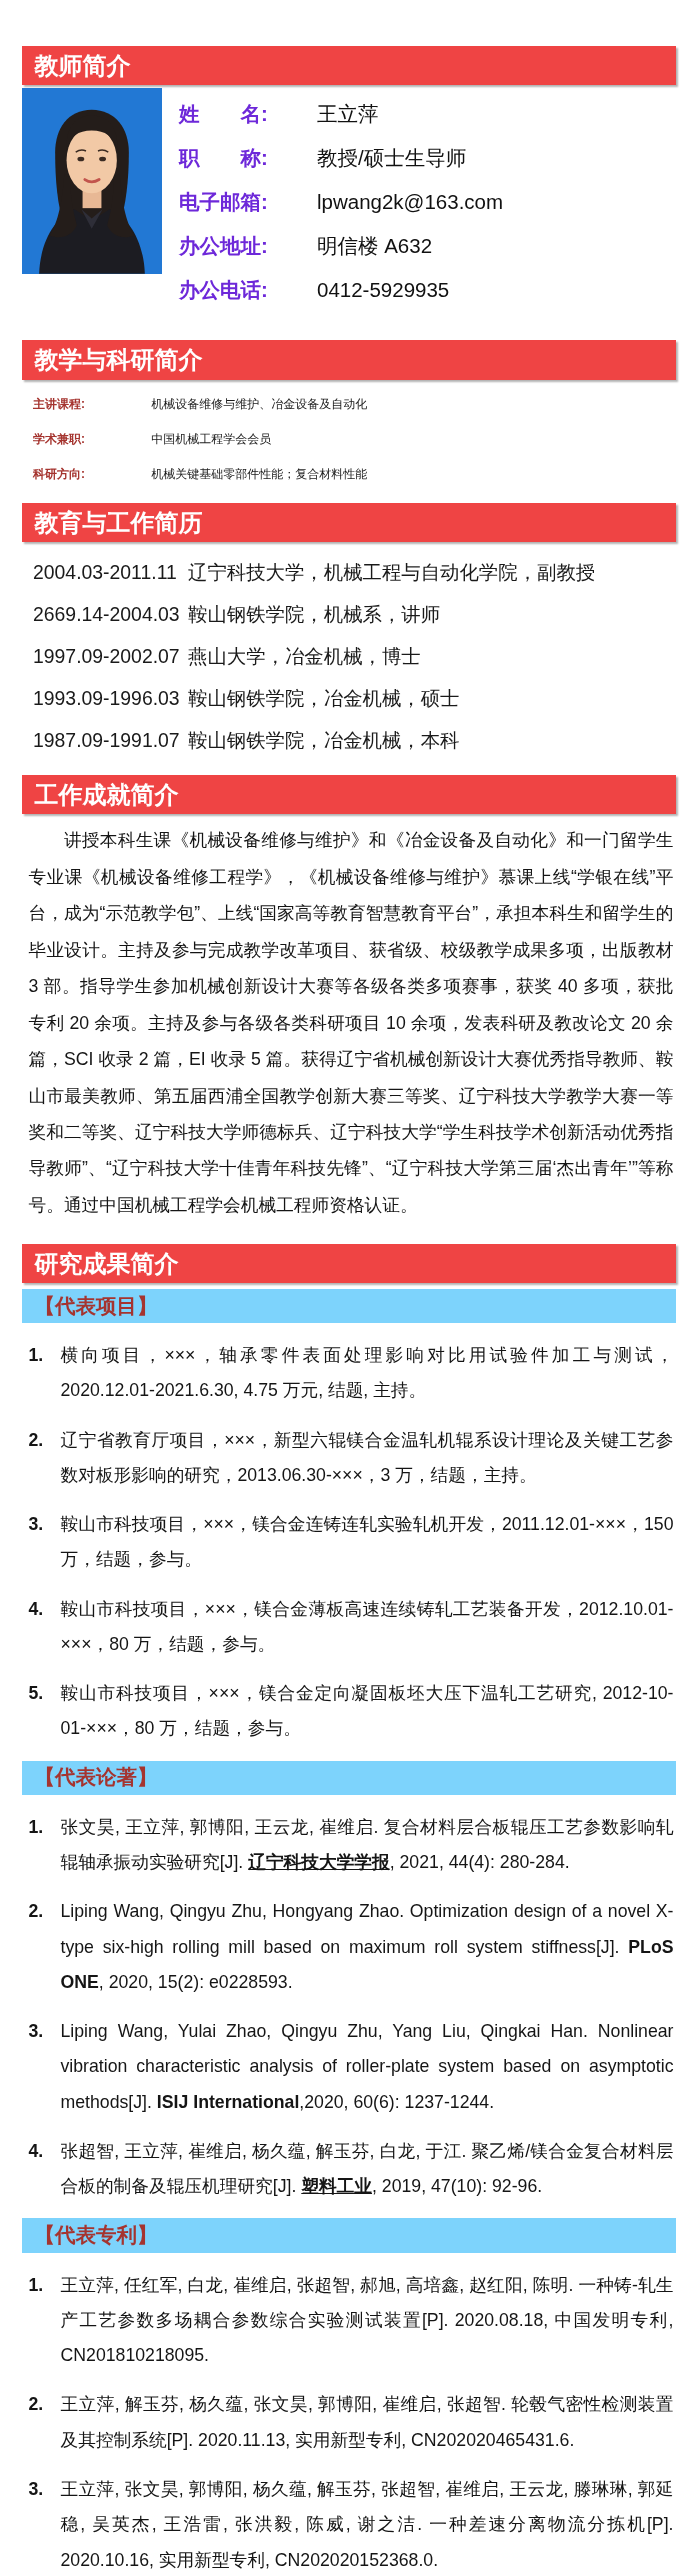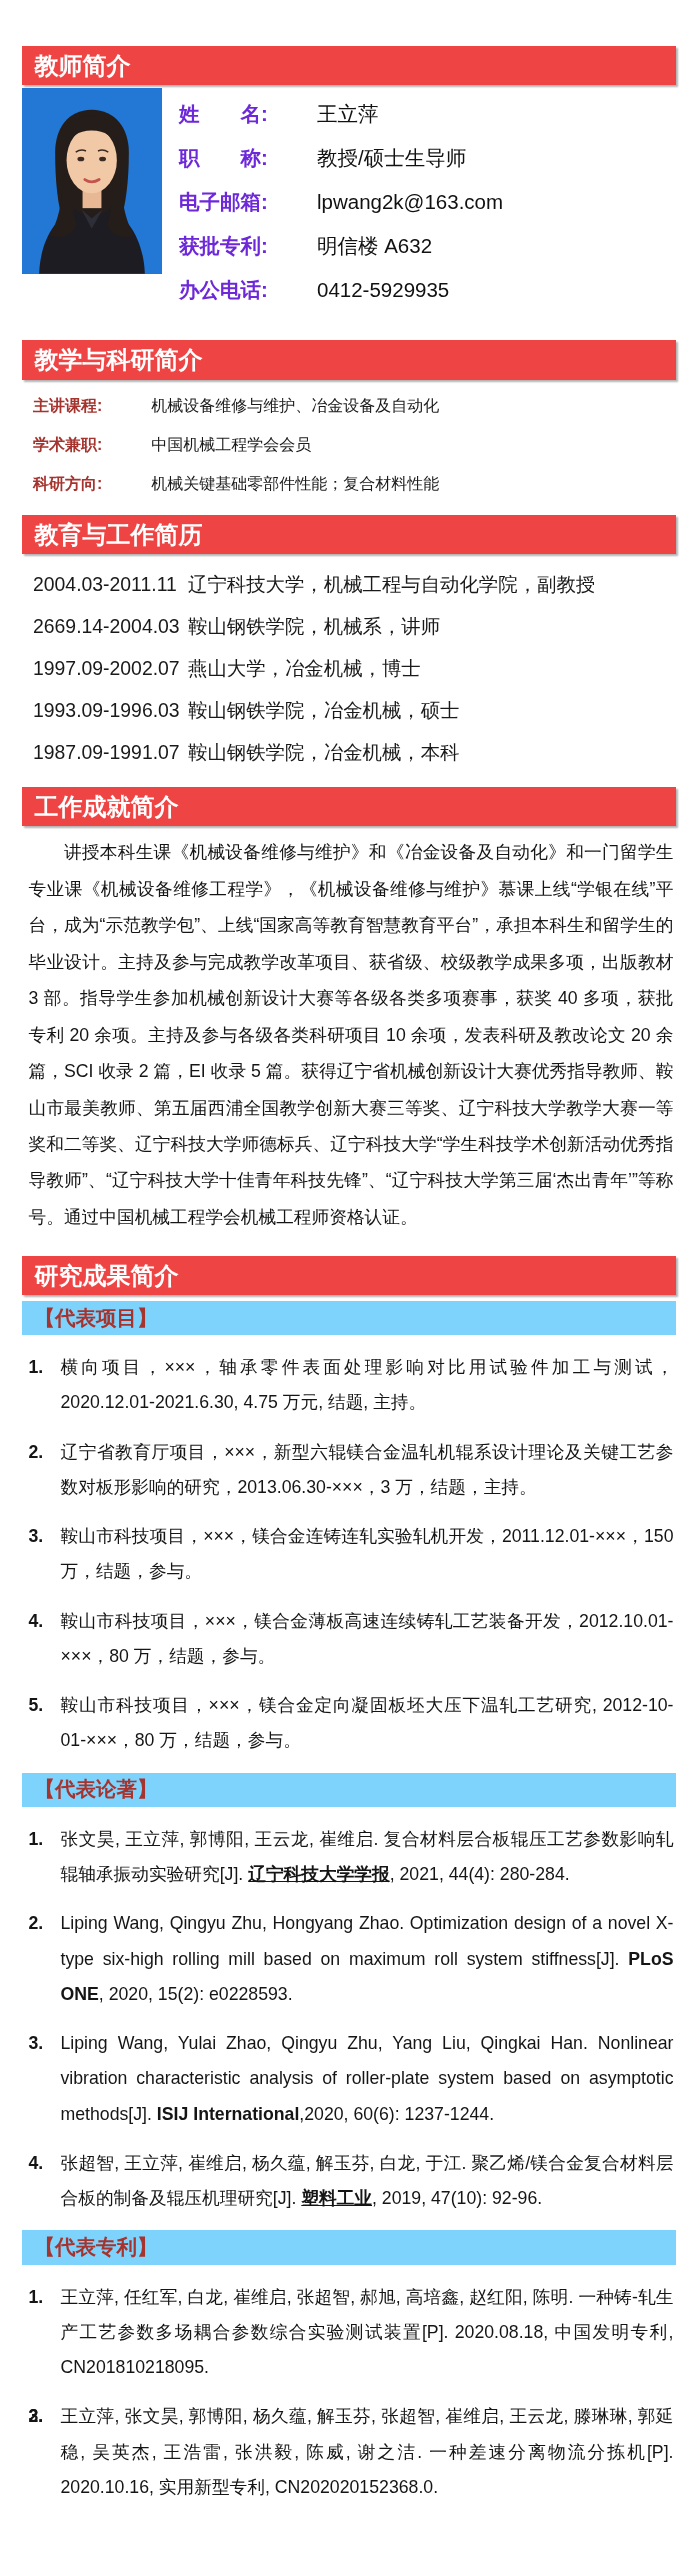--- a/index.html
+++ b/index.html
@@ -17,21 +17,21 @@
   
   .profile{display:flex;margin:2.9px 22px 0 22px;}
   .photo{width:140px;height:186px;flex:none;background:#2278D4;}
   .photo svg{display:block;}
   .fields{flex:1;padding:11.4px 0 0 17px;}
   .field{display:flex;font-size:20.5px;margin-bottom:16px;align-items:baseline;}
   .field .label{color:#6d28d9;font-weight:bold;flex:none;width:130px;}
   .field .value{margin-left:8px;color:#111;}
   
   .kvrows{margin:16px 24.5px 0 33px;}
-  .kvrow{display:flex;font-size:16px;margin-bottom:18px;align-items:center;}
+  .kvrow{display:flex;font-size:12px;margin-bottom:18px;align-items:center;}
   .kvrow .label{color:#A5342F;font-weight:bold;flex:none;width:108px;}
   .kvrow .value{margin-left:10.3px;}
   
   .edurows{margin:17px 24.5px 0 33px;}
   .edurow{display:flex;font-size:19.4px;margin-bottom:15px;align-items:baseline;}
   .edurow .period{flex:none;width:155px;}
   .edurow .detail{flex:1;}
   
   .para{
     margin:8px 24.5px 0 28.5px;font-size:17.7px;line-height:2.06;
@@ -100,21 +100,21 @@
           <span class="label">职　　称:</span>
           <span class="value">教授/硕士生导师</span>
         </div>
 
         <div class="field">
           <span class="label">电子邮箱:</span>
           <span class="value">lpwang2k@163.com</span>
         </div>
 
         <div class="field">
-          <span class="label">获批专利:</span>
+          <span class="label">办公地址:</span>
           <span class="value">明信楼 A632</span>
         </div>
 
         <div class="field">
           <span class="label">办公电话:</span>
           <span class="value">0412-5929935</span>
         </div>
       </div>
   </div>
 
@@ -236,20 +236,21 @@
   <div class="band">【代表专利】</div>
   <div class="numlist">
 
       <div class="numitem">
         <span class="num">1.</span>
         <span>王立萍, 任红军, 白龙, 崔维启, 张超智, 郝旭, 高培鑫, 赵红阳, 陈明. 一种铸-轧生产工艺参数多场耦合参数综合实验测试装置[P]. 2020.08.18, 中国发明专利, CN201810218095.</span>
       </div>
 
       <div class="numitem">
         <span class="num">2.</span>
+        <span>王立萍, 解玉芬, 杨久蕴, 张文昊, 郭博阳, 崔维启, 张超智. 轮毂气密性检测装置及其控制系统[P]. 2020.11.13, 实用新型专利, CN202020465431.6.</span>
       </div>
 
       <div class="numitem">
         <span class="num">3.</span>
         <span>王立萍, 张文昊, 郭博阳, 杨久蕴, 解玉芬, 张超智, 崔维启, 王云龙, 滕琳琳, 郭延稳, 吴英杰, 王浩雷, 张洪毅, 陈威, 谢之洁. 一种差速分离物流分拣机[P]. 2020.10.16, 实用新型专利, CN202020152368.0.</span>
       </div>
 
     </div>
 
 </div>

